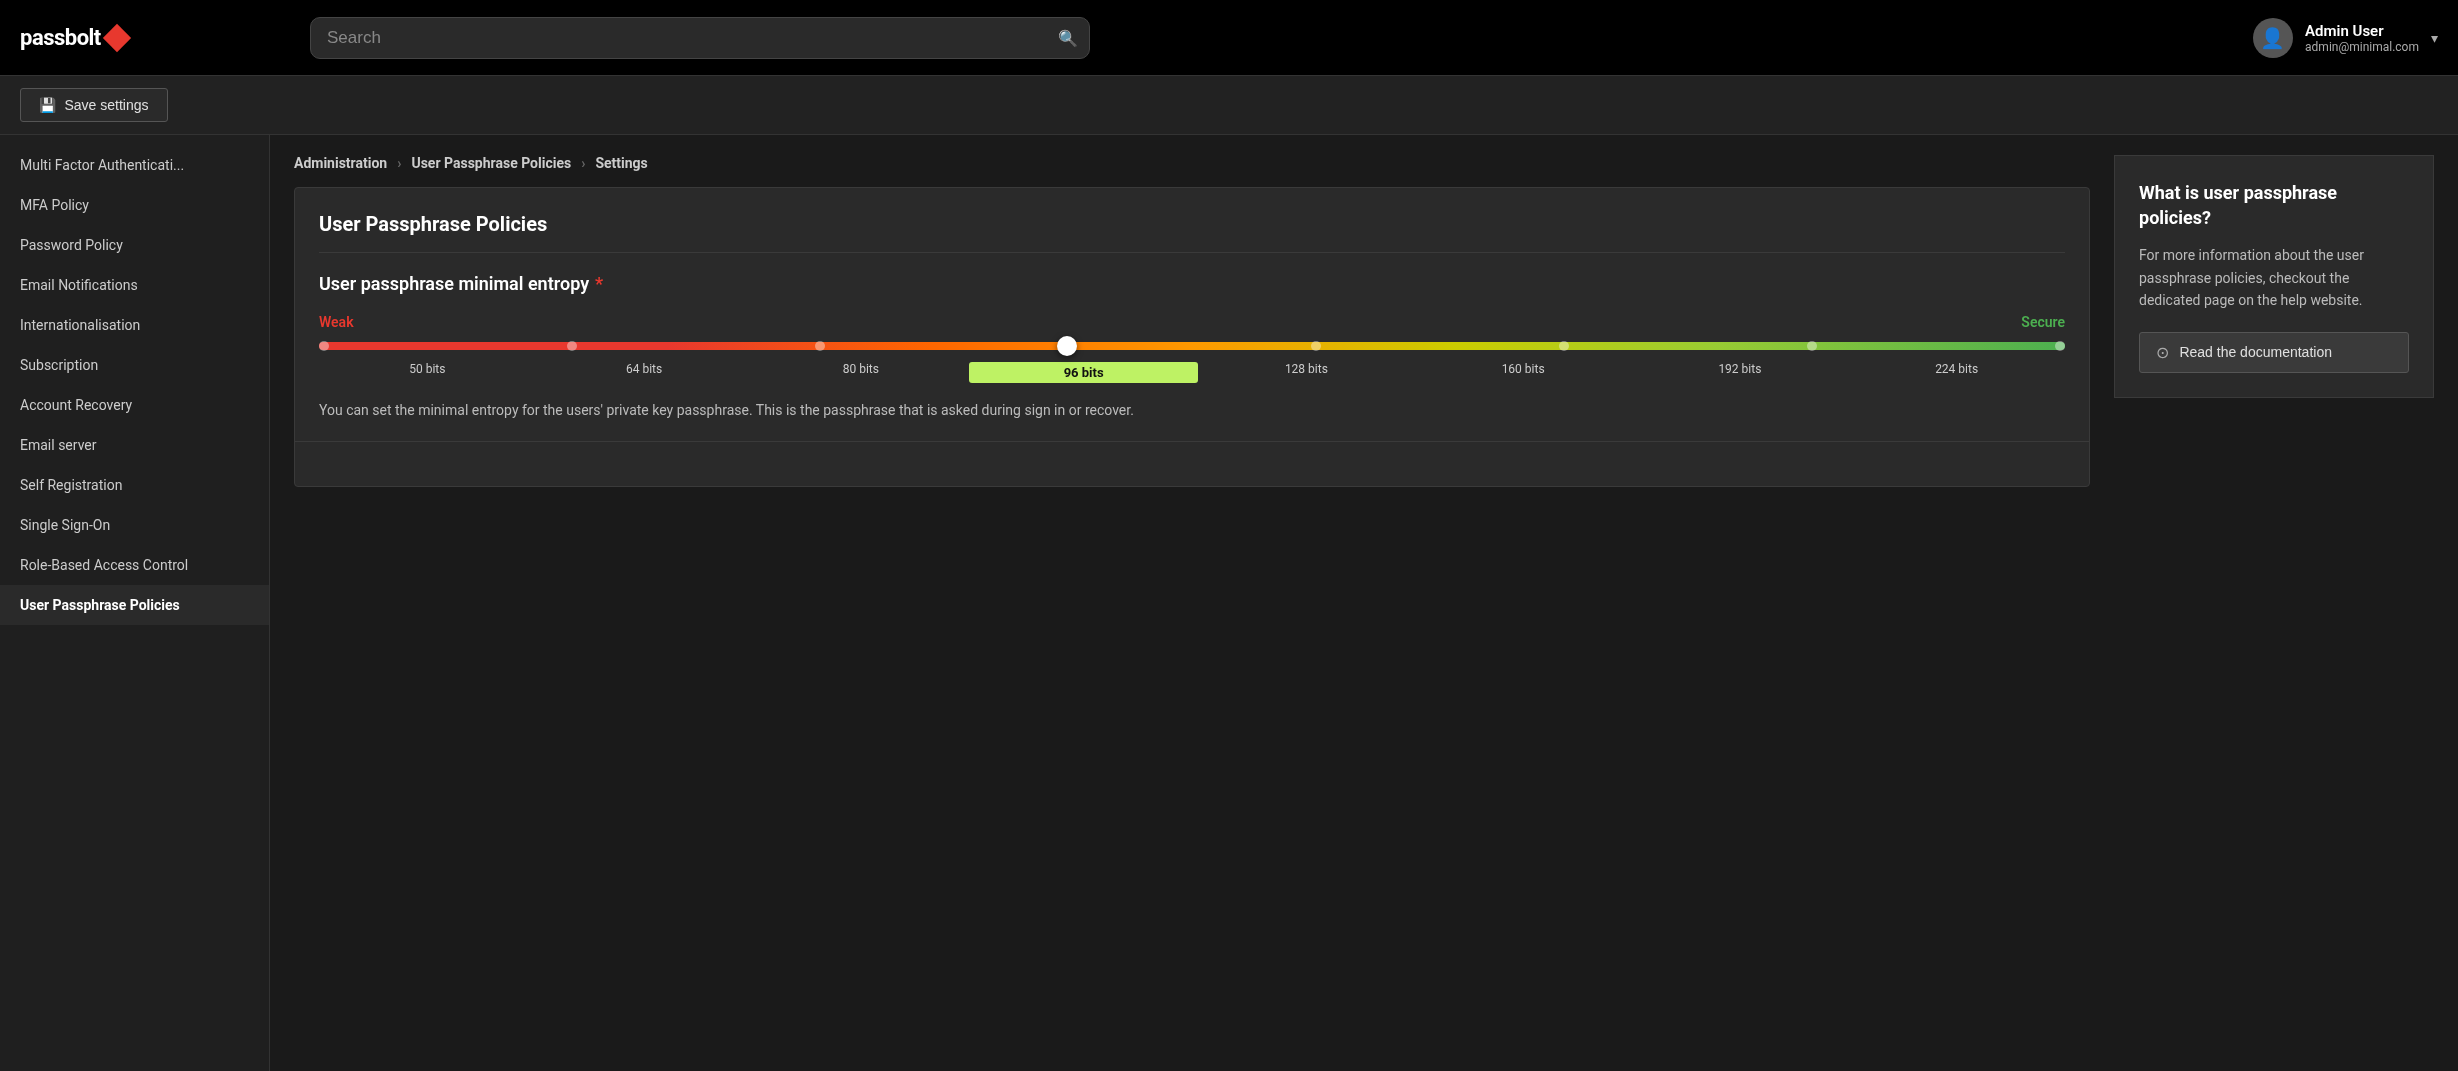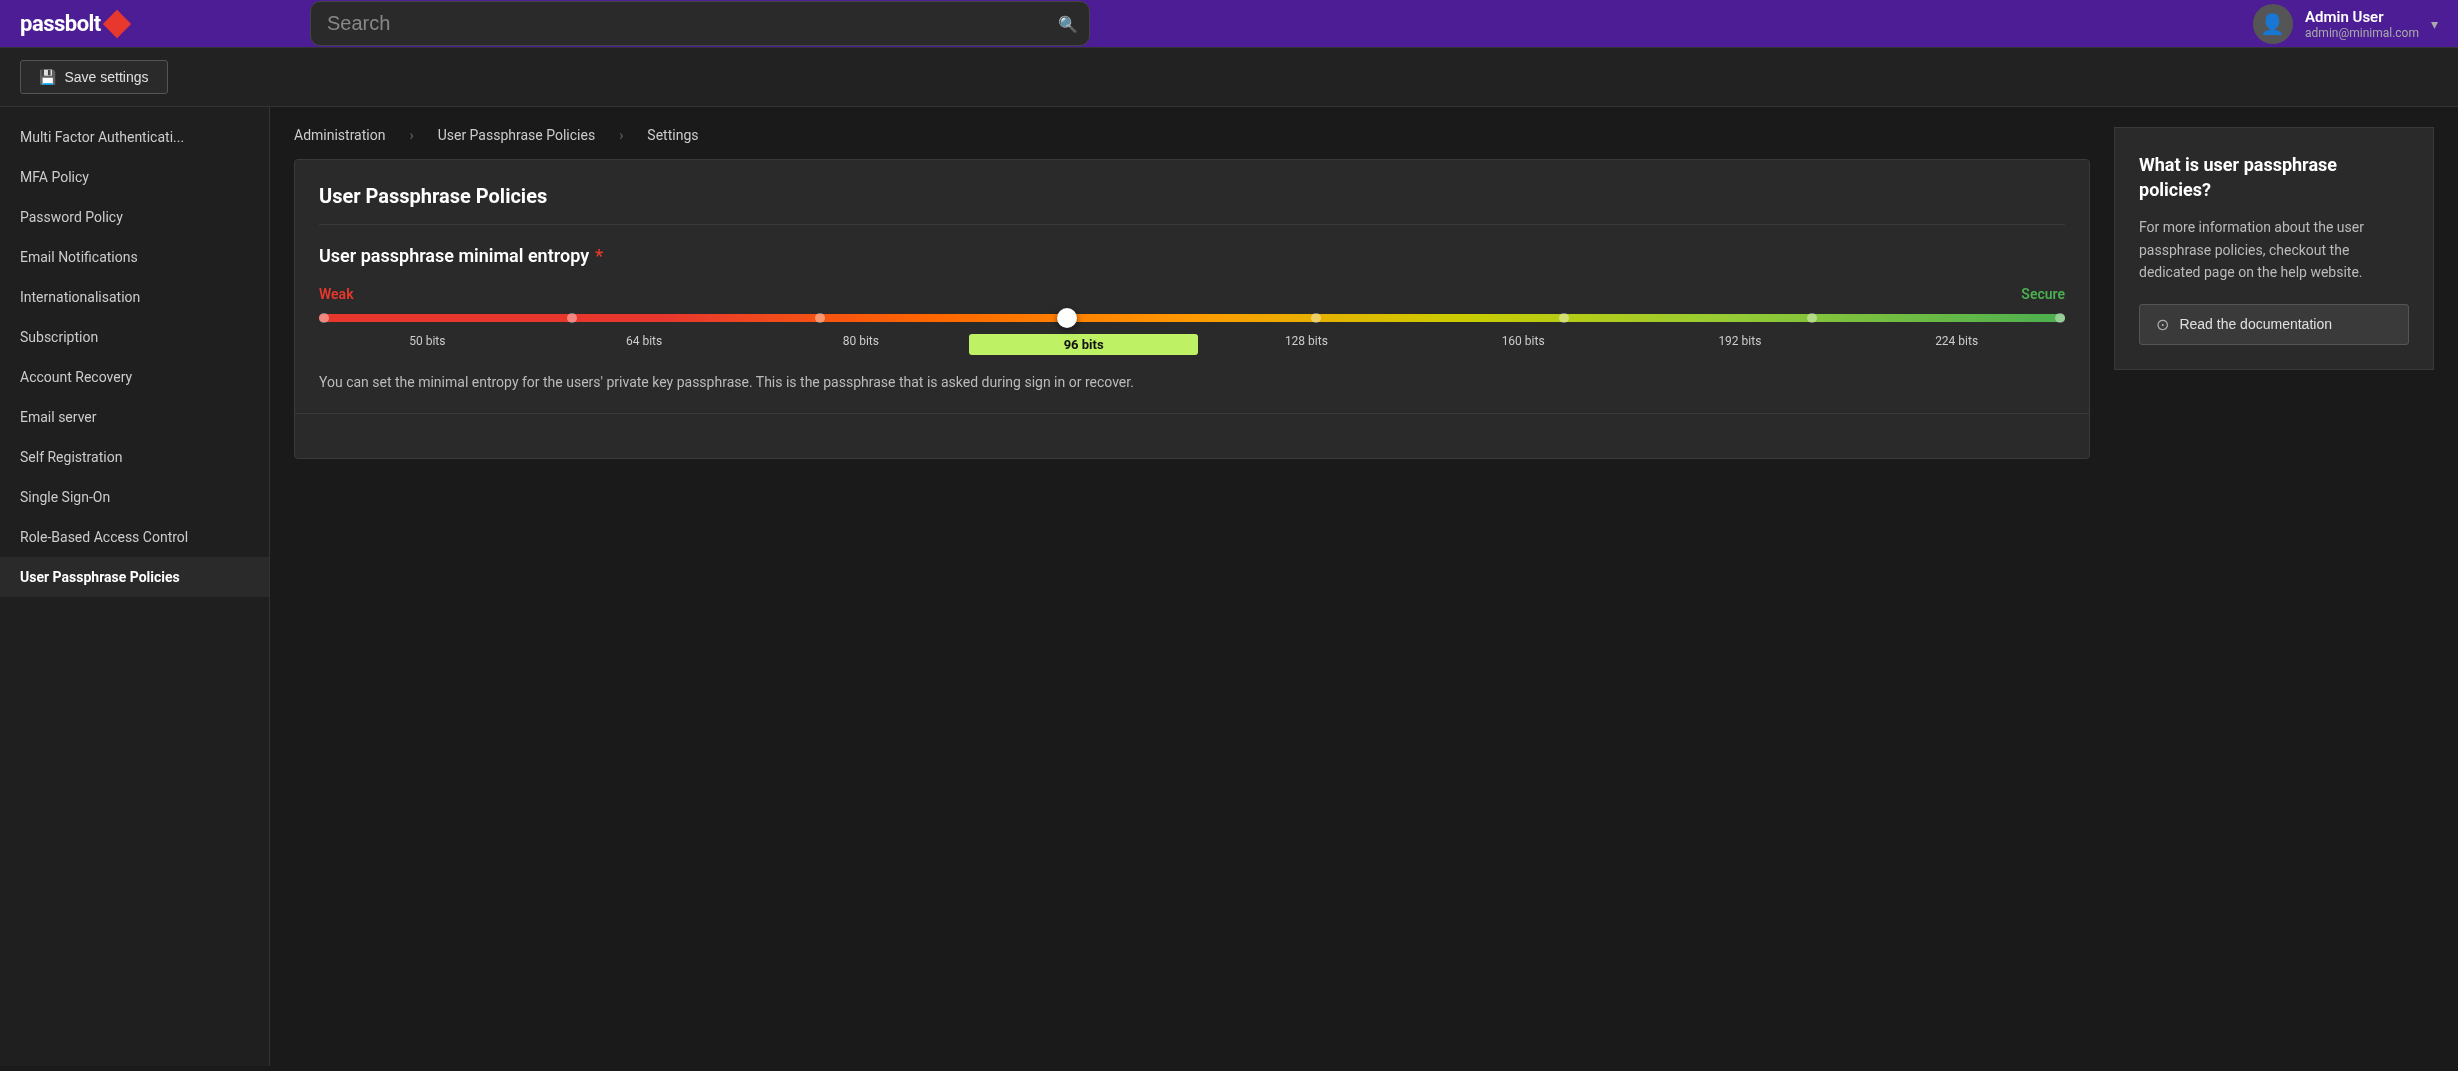--- a/index.html
+++ b/index.html
@@ -6,25 +6,25 @@
     body {
       font-family: -apple-system, BlinkMacSystemFont, 'Segoe UI', Roboto, sans-serif;
       background: #1a1a1a;
       color: #e0e0e0;
       min-height: 100vh;
       font-size: 14px;
     }
 
     
     .top-header {
-      background: #4c1d95;
+      background: #000000;
       display: flex;
       align-items: center;
       padding: 0 20px;
-      height: 48px;
+      height: 76px;
       border-bottom: 1px solid #333;
     }
     .logo-area {
       display: flex;
       align-items: center;
       min-width: 270px;
     }
     .logo-text {
       font-size: 22px;
       font-weight: 700;
@@ -44,21 +44,21 @@
       max-width: 780px;
       margin: 0 20px;
       position: relative;
     }
     .search-bar input {
       width: 100%;
       background: #2a2a2a;
       border: 1px solid #444;
       color: #ccc;
       padding: 10px 40px 10px 16px;
-      font-size: 20px;
+      font-size: 17px;
       border-radius: 10px;
       outline: none;
     }
     .search-bar input::placeholder { color: #888; }
     .search-icon-wrap {
       position: absolute;
       right: 12px;
       top: 50%;
       transform: translateY(-50%);
       color: #888;
@@ -150,21 +150,22 @@
     .page-main {
       flex: 1;
       min-width: 0;
     }
     .breadcrumb {
       font-size: 14px;
       color: #aaa;
       margin-bottom: 16px;
       display: flex;
       align-items: center;
-      gap: 24px;
+      gap: 10px;
+      font-weight: bold;
     }
     .breadcrumb span { color: #ccc; }
     .breadcrumb .sep { color: #666; }
 
     
     .card {
       background: #2a2a2a;
       border: 1px solid #3a3a3a;
       border-radius: 4px;
       padding: 24px;

